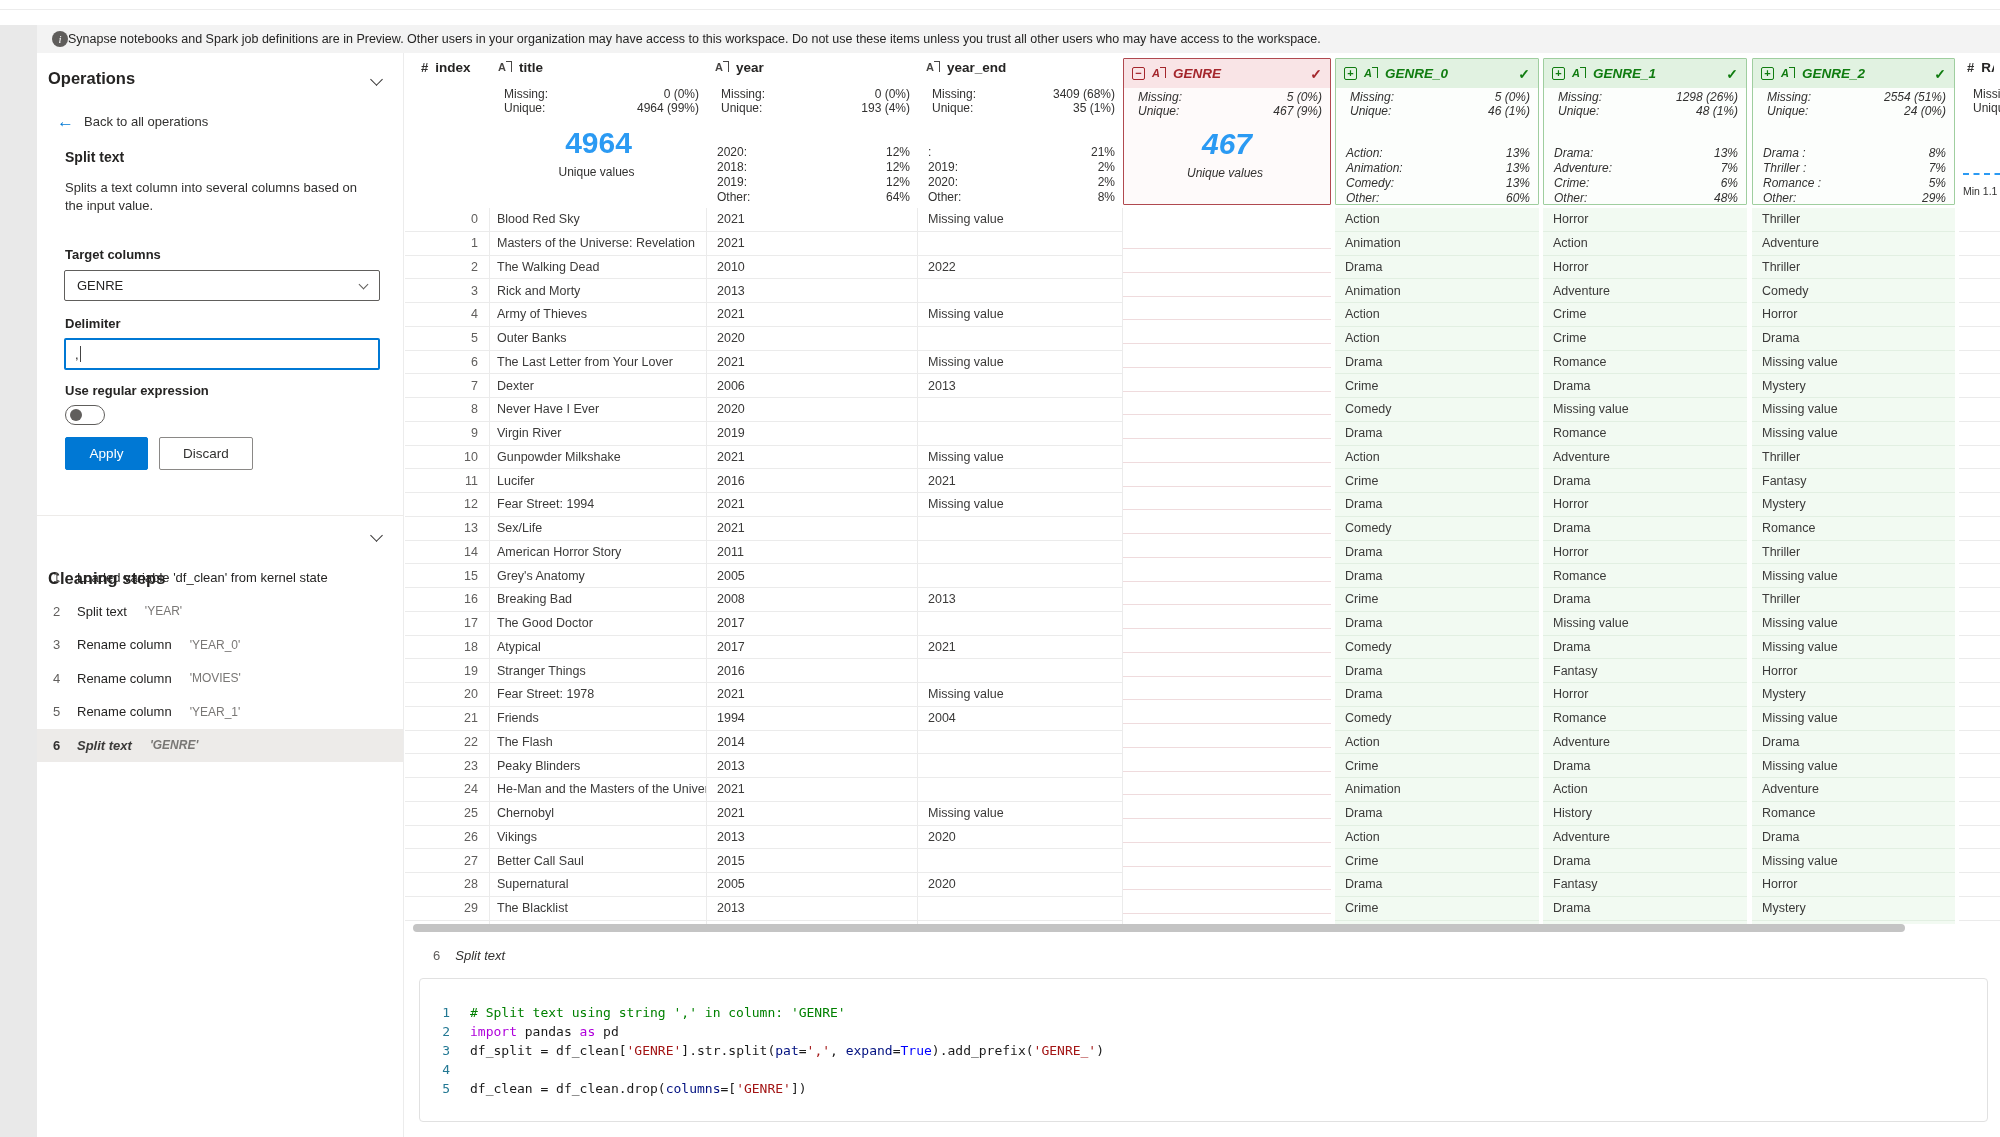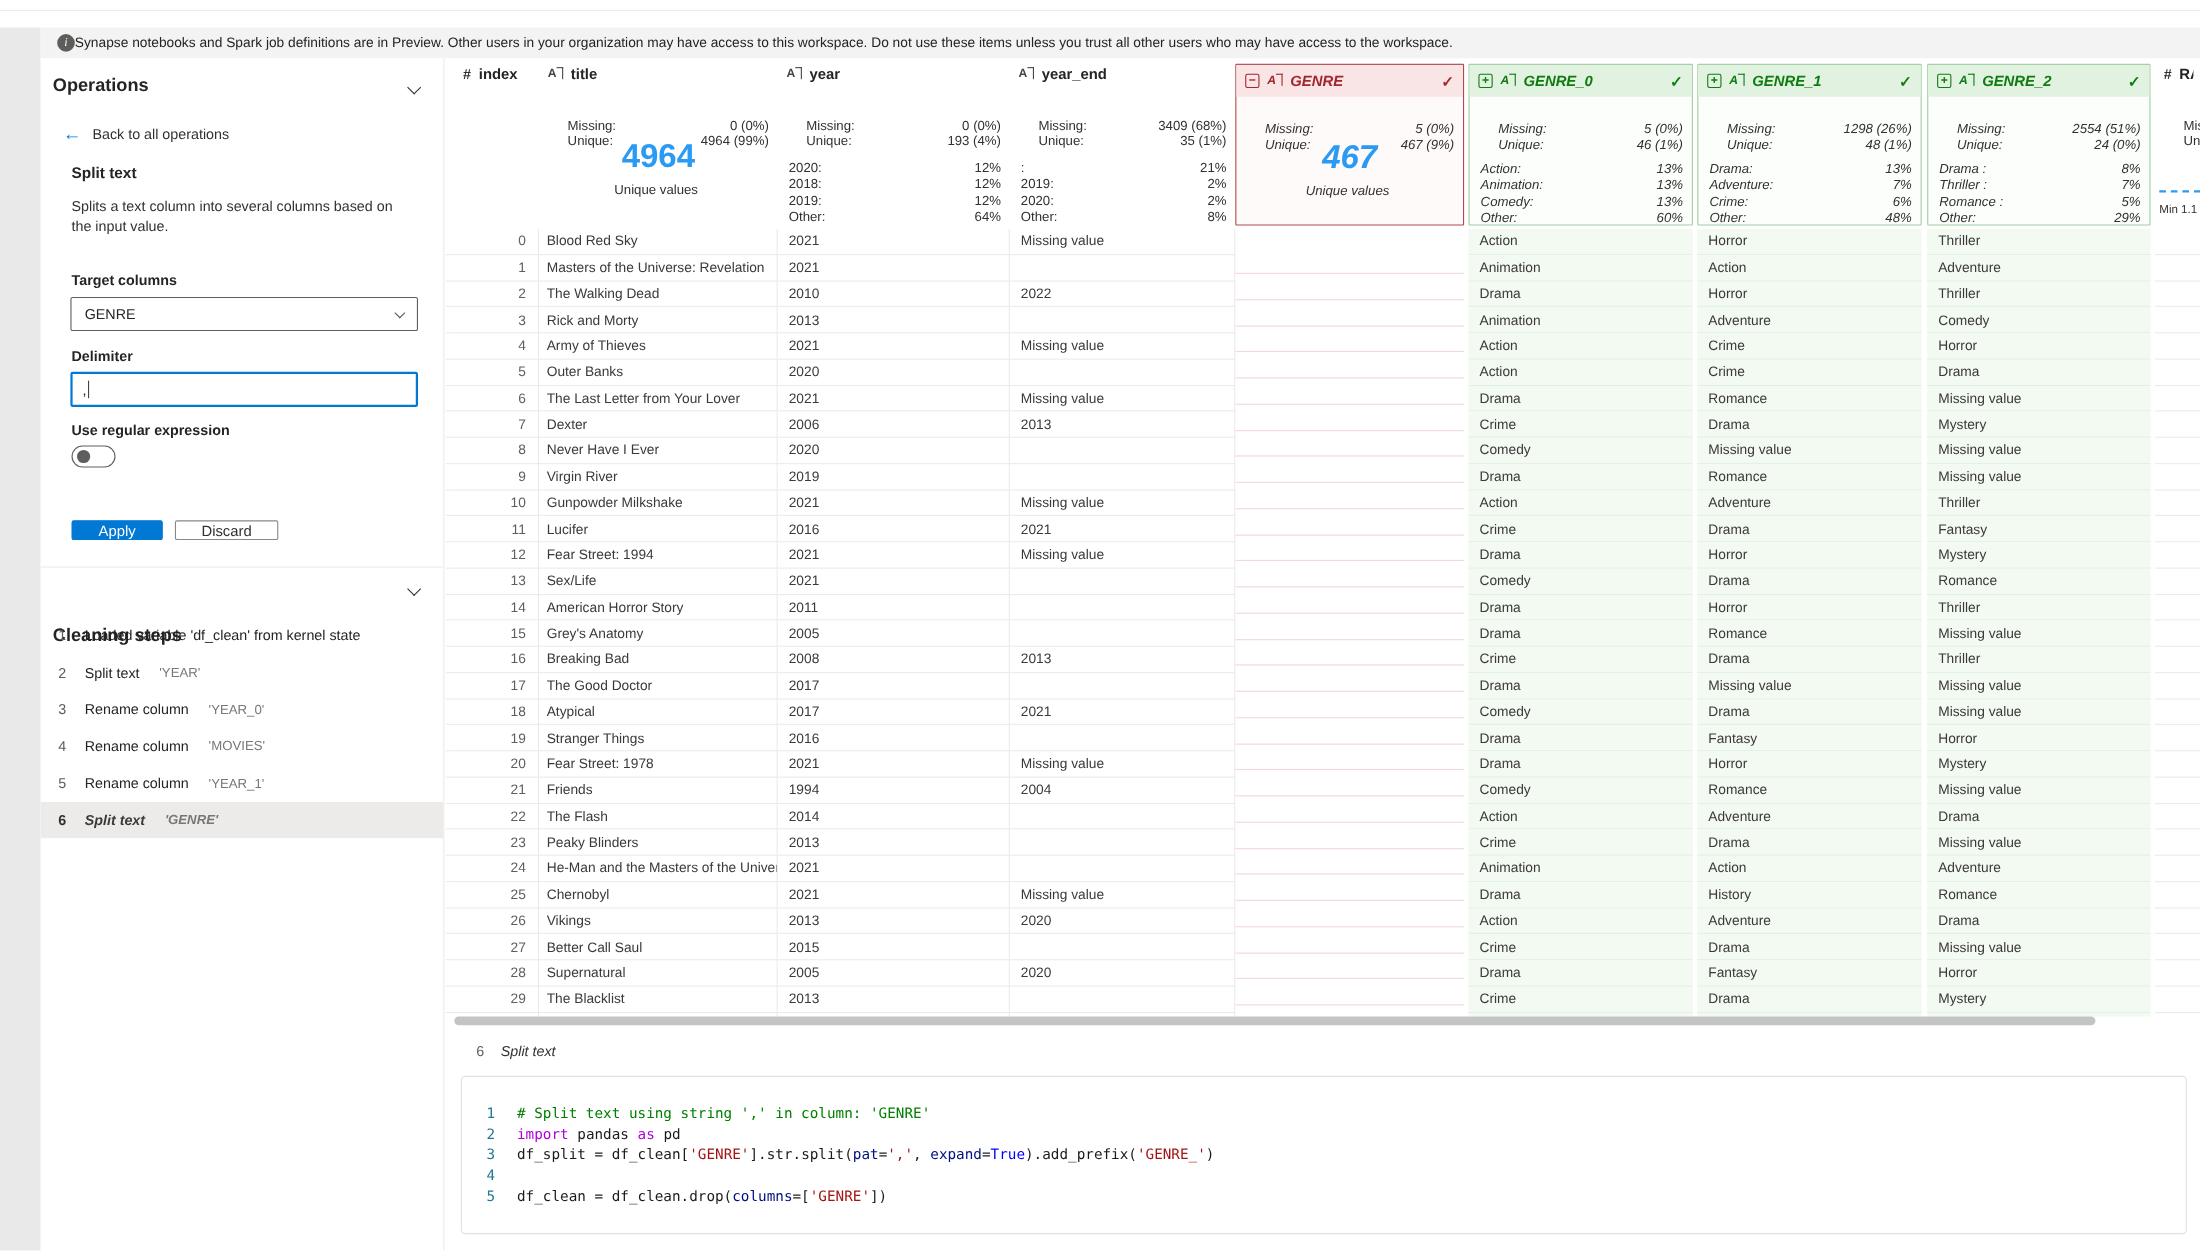--- a/index.html
+++ b/index.html
@@ -25,42 +25,42 @@
   .op-desc { position:absolute; left:28px; top:126px; width:300px; font-size:13px; color:#323130; line-height:18px; }
   .fld-label { position:absolute; left:28px; font-size:13px; font-weight:700; color:#252423; }
   .select { position:absolute; left:27px; top:217px; width:316px; height:31px; border:1px solid #605e5c; border-radius:2px; background:#fff; display:flex; align-items:center; padding:0 12px; }
   .select .val { font-size:13px; color:#252423; flex:1; }
   .select .chev { width:7px; height:7px; border-color:#605e5c; margin-top:-3px; }
   .tinput { position:absolute; left:27px; top:285px; width:316px; height:32px; border:2px solid #0078d4; border-radius:2px; background:#fff; display:flex; align-items:center; padding:0 9px; }
   .tinput .val { font-size:13px; color:#252423; }
   .caret { display:inline-block; width:1px; height:16px; background:#444; margin-left:1px; }
   .toggle { position:absolute; left:28px; top:352px; width:40px; height:20px; border:1px solid #605e5c; border-radius:10px; background:#fff; }
   .toggle .knob { position:absolute; left:4px; top:3px; width:12px; height:12px; border-radius:50%; background:#605e5c; }
-  .btn { position:absolute; top:420px; height:18px; border-radius:2px; font-size:13.5px; display:flex; align-items:center; justify-content:center; cursor:pointer; }
+  .btn { position:absolute; top:384px; height:33px; border-radius:2px; font-size:13.5px; display:flex; align-items:center; justify-content:center; cursor:pointer; }
   .btn-apply { left:28px; width:83px; background:#0078d4; color:#fff; border:1px solid #0078d4; }
   .btn-discard { left:122px; width:94px; background:#fff; color:#323130; border:1px solid #8a8886; }
   .divider { position:absolute; left:0; top:462px; width:100%; height:1px; background:#edebe9; }
   .steps { position:absolute; left:0; top:508px; width:100%; }
   .step { height:33.5px; display:flex; align-items:center; font-size:13px; }
   .step .snum { width:24px; padding-left:16px; color:#605e5c; flex:0 0 24px; }
   .step .slabel { margin-left:16px; color:#252423; }
   .step .sdetail { margin-left:18px; color:#797775; font-size:12px; }
   .step.active { background:#edebe9; }
   .step.active .snum { color:#323130; font-weight:700; }
   .step.active .slabel { font-weight:700; font-style:italic; color:#3b3a39; }
   .step.active .sdetail { font-weight:700; font-style:italic; }
 
   
   .thead { position:absolute; left:405px; top:53px; width:1595px; height:155px; display:flex; }
   .hcol { position:relative; flex:0 0 auto; height:155px; }
   .hname { position:absolute; top:7px; left:8px; right:6px; display:flex; align-items:center; font-size:13.5px; font-weight:600; color:#252423; white-space:nowrap; overflow:hidden; }
   .hicon { font-size:13px; font-weight:600; margin-right:7px; color:#323130; }
   .ticon { position:relative; font-size:11px; font-weight:700; line-height:1; margin-right:13px; color:#484644; }
   .ticon::after { content:""; position:absolute; top:-1px; right:-6px; width:5px; height:10px; border-top:1.6px solid currentColor; border-right:1.6px solid currentColor; }
-  .srow { position:absolute; left:26px; right:8px; display:flex; justify-content:space-between; font-size:12px; color:#323130; white-space:nowrap;margin-top:20px; }
+  .srow { position:absolute; left:14px; right:8px; display:flex; justify-content:space-between; font-size:12px; color:#323130; white-space:nowrap; }
   .hist { position:absolute; left:10px; right:8px; display:flex; justify-content:space-between; font-size:12px; color:#323130; white-space:nowrap; }
   .bignum { position:absolute; left:0; right:0; top:73px; text-align:center; font-size:30px; font-weight:600; color:#2b9af3; }
   .biglabel { position:absolute; left:0; right:4px; top:112px; text-align:center; font-size:12px; color:#323130; }
   .hbox { position:absolute; left:0; top:5px; width:100%; height:147px; border-radius:1px; }
   .hbox.removed { border:1px solid #b0494f; background:#fefafa; }
   .hbox.added { border:1px solid #9fce9f; background:#fcfefc; }
   .hbox .namerow { height:29px; display:flex; align-items:center; padding:0 8px; font-size:13.5px; font-weight:600; font-style:italic; white-space:nowrap; overflow:hidden; }
   .hbox.removed .namerow { background:#f9e4e6; color:#a4262c; }
   .hbox.added .namerow { background:#e1f2e1; color:#107c10; }
   .sqicon { width:13px; height:13px; border:1.2px solid currentColor; border-radius:2px; font-size:11px; font-style:normal; display:flex; align-items:center; justify-content:center; line-height:1; margin-right:7px; flex:0 0 13px; }

